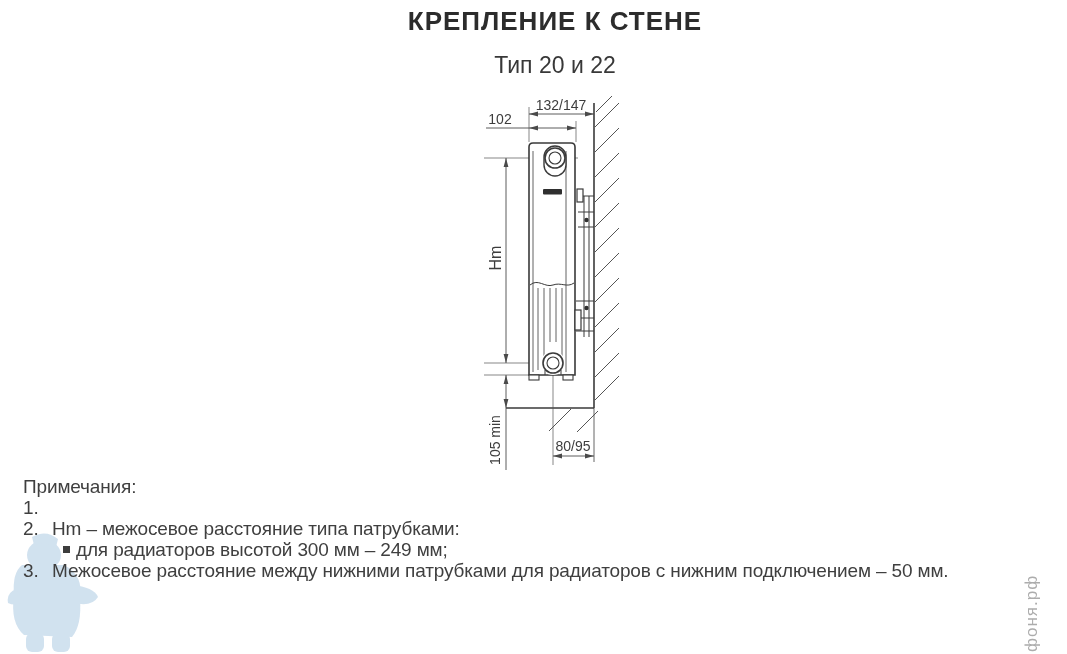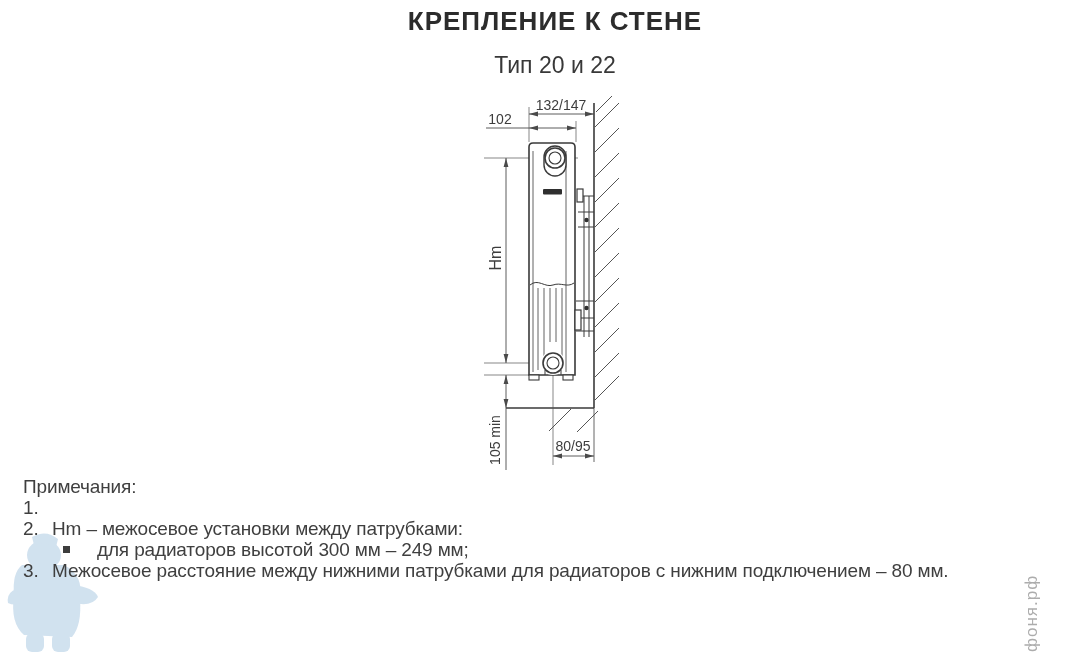--- a/index.html
+++ b/index.html
@@ -9,21 +9,21 @@
          font-size:26px;font-weight:bold;letter-spacing:1px;color:#2c2c2c;}
   .subtitle{position:absolute;left:0;top:52px;width:1110px;text-align:center;
             font-size:23px;font-weight:400;color:#383838;}
   .diagram{position:absolute;left:470px;top:92px;}
   .diagram text{font-family:"Liberation Sans",sans-serif;fill:#3d3d3d;}
   .notes{position:absolute;left:23px;top:476px;width:1056px;font-size:19px;
          line-height:21px;color:#3f3f3f;}
   .note-row{display:flex;}
   .note-row .num{flex:none;width:29px;}
   .note-row .txt{flex:none;white-space:nowrap;letter-spacing:-0.15px;}
-  .note-bullet{display:flex;align-items:flex-start;margin-left:11px;gap:21px;}
+  .note-bullet{display:flex;align-items:flex-start;margin-left:11px;}
   .bullet-sq{flex:none;width:7px;height:7px;background:#3d3d3d;margin:7px 6px 0 0;}
   .wm-figure{position:absolute;left:2px;top:533px;opacity:0.85;}
   .wm-site{position:absolute;left:1022px;top:652px;transform:rotate(-90deg);
            transform-origin:top left;font-size:17px;letter-spacing:1px;color:#9e9e9e;
            text-shadow:0 0 2px #ffffff;opacity:0.85;white-space:nowrap;}
 </style>
 </head>
 <body>
 
 <div class="page">
@@ -132,33 +132,33 @@
 
   <div class="notes">
     <div class="note-row">
       <span class="txt">Примечания:</span>
     </div>
     <div class="note-row">
       <span class="num">1.</span>
     </div>
     <div class="note-row">
       <span class="num">2.</span>
-      <span class="txt">Hm – межосевое установки между патрубками:</span>
+      <span class="txt">Hm – межосевое расстояние типа патрубками:</span>
     </div>
     <div class="note-row">
       <span class="num"></span>
       <span class="note-bullet">
         <span class="bullet-sq"></span>
         <span class="txt">для радиаторов высотой 300 мм – 249 мм;</span>
       </span>
     </div>
     <div class="note-row">
       <span class="num"></span>
     </div>
     <div class="note-row">
       <span class="num">3.</span>
-      <span class="txt">Межосевое расстояние между нижними патрубками для радиаторов с нижним подключением – 80 мм.</span>
+      <span class="txt">Межосевое расстояние между нижними патрубками для радиаторов с нижним подключением – 50 мм.</span>
     </div>
   </div>
 
   <div class="wm-site">фоня.рф</div>
 
 </div>
 
 </body></html>

